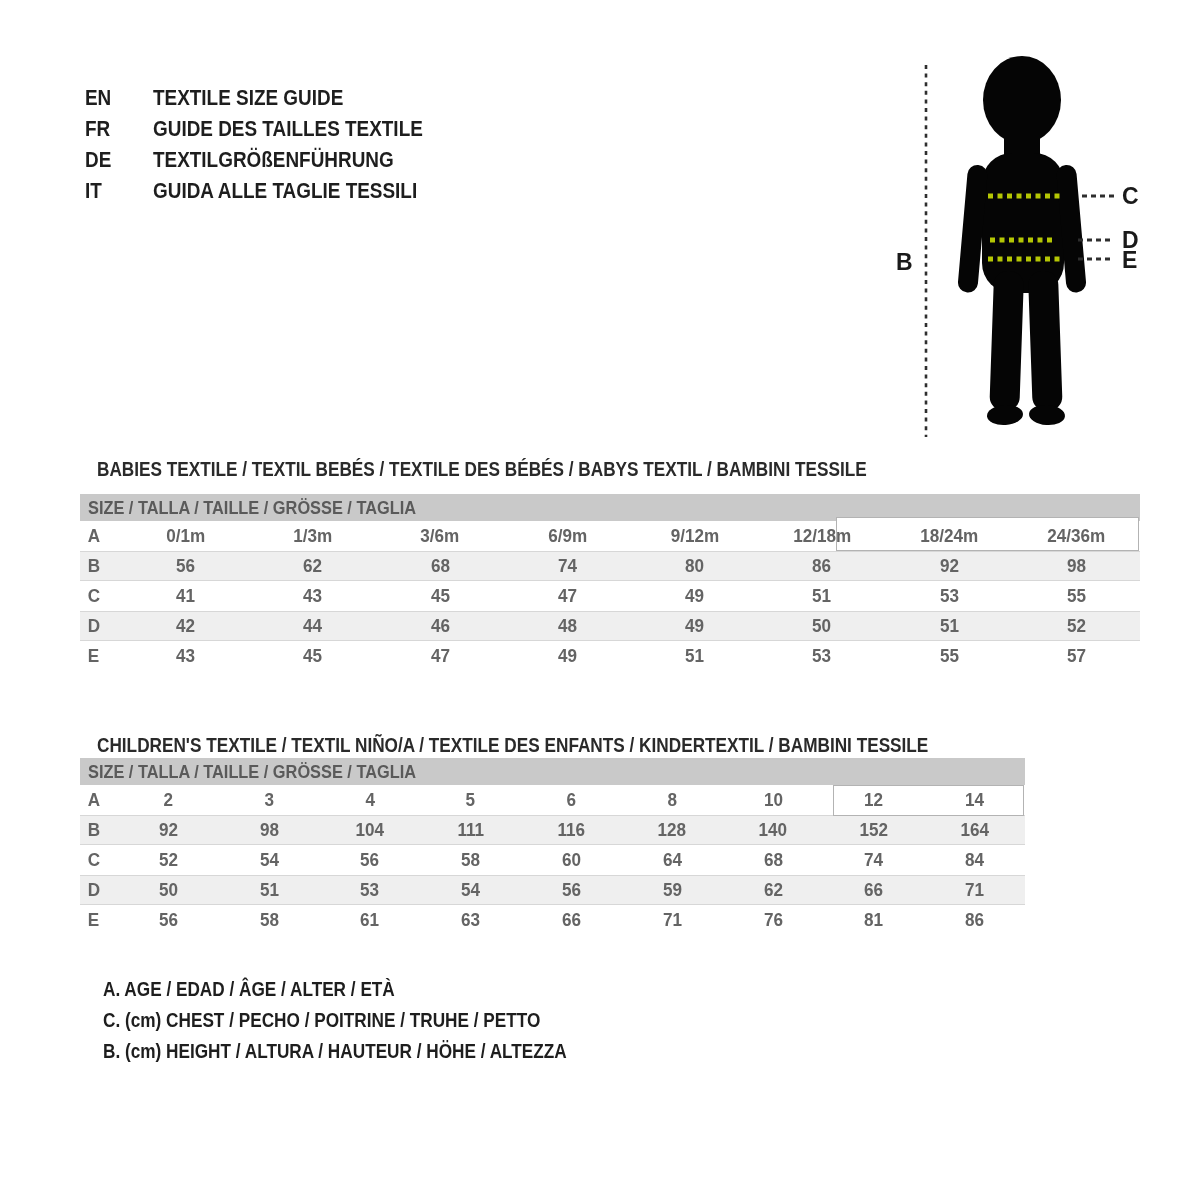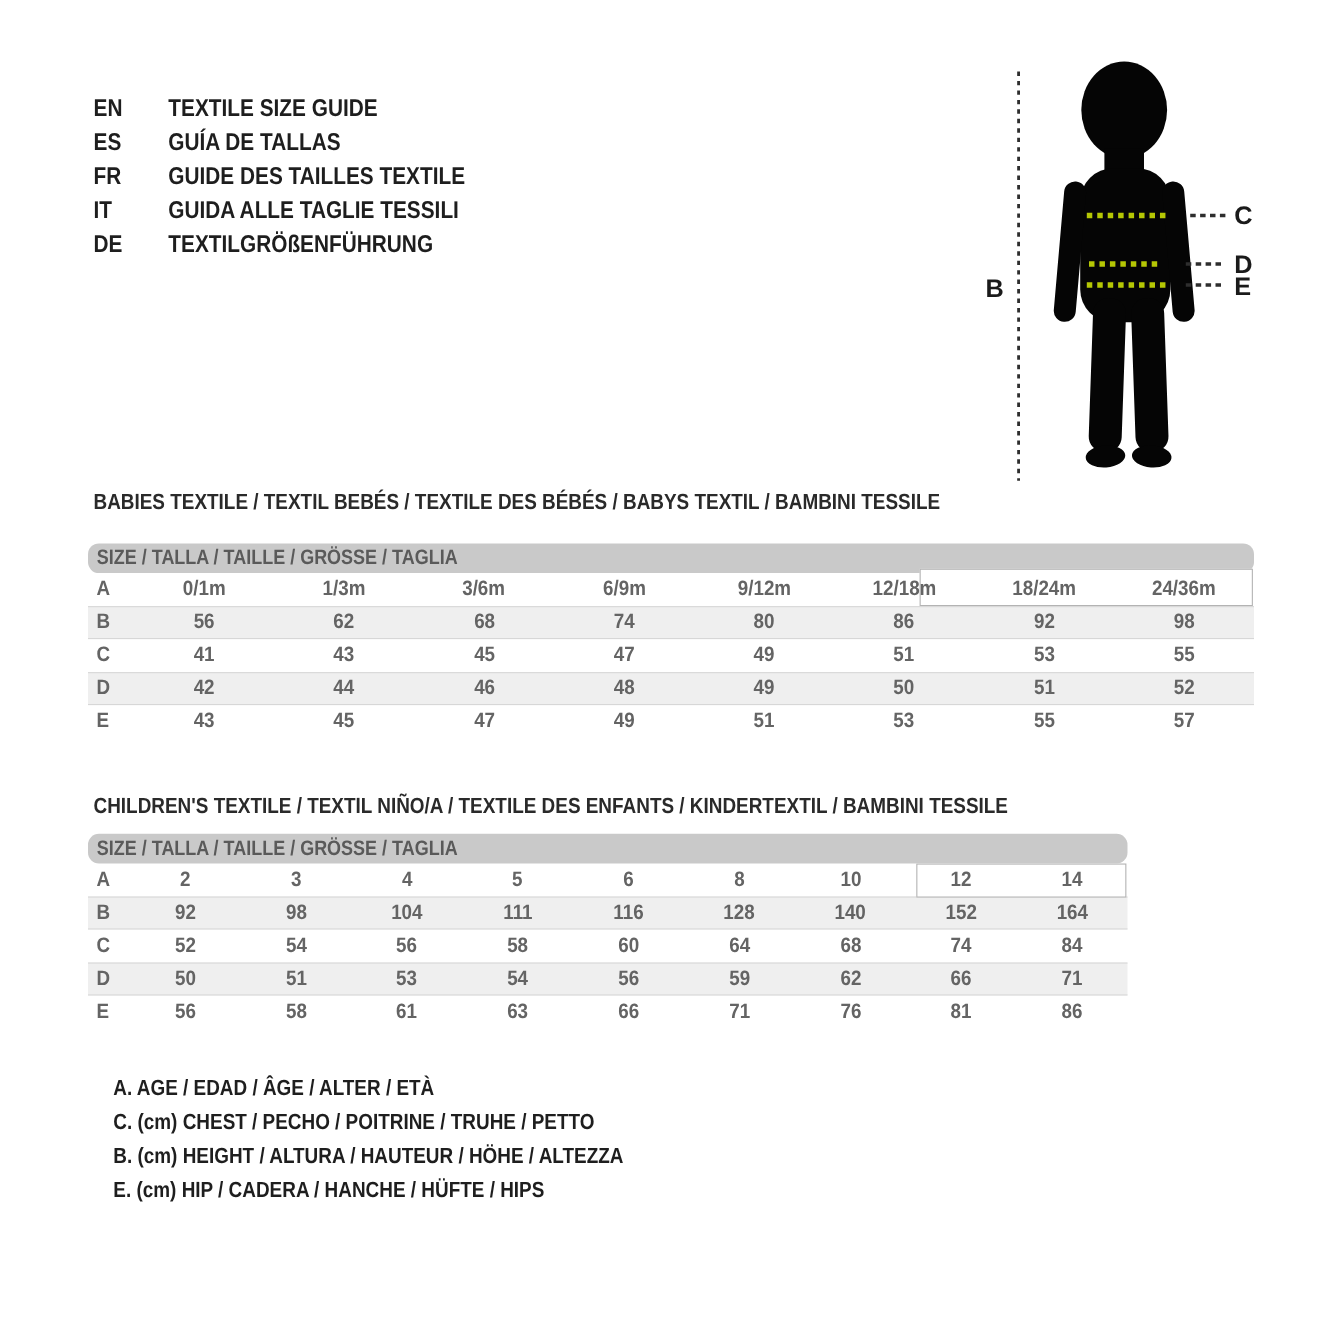--- a/index.html
+++ b/index.html
@@ -14,31 +14,31 @@
   
   .lang-list { position:absolute; left:85px; top:82px; }
   .lang-row  { display:flex; height:31px; align-items:center; }
   .lang-row span { font-size:22px; font-weight:bold; color:var(--body-text,#1e1e1e); }
   .lang-code { width:68px; flex:0 0 68px; }
 
   
   .figure-svg { position:absolute; left:888px; top:53px; }
 
   
-  .sec-heading { position:absolute; left:85px; margin:0; font-size:20px; font-weight:bold; color:var(--heading-text,#2a2a2a); }
+  .sec-heading { position:absolute; left:85px; margin:12px; font-size:20px; font-weight:bold; color:var(--heading-text,#2a2a2a); }
   .babies-heading   { top:446px; }
   .children-heading { top:722px;text-align:center; }
 
   
   .size-table { position:absolute; left:80px; background:#fff; }
   .babies-table   { top:494px; width:1060px; }
   .children-table { top:758px; width:945px;  }
   .thead {
     height:27px; background:var(--bar,#c9c9c9); display:flex; align-items:center;
-    padding-left:8px; box-sizing:border-box; font-size:19px; font-weight:bold; color:#5a5a5a;border-radius:10px;
+    padding-left:8px; box-sizing:border-box; font-size:19px; font-weight:bold; color:#5a5a5a;
   }
   .trow { display:flex; height:30px; align-items:center; box-sizing:border-box; }
   .trow.stripe { background:var(--stripe,#efefef); border-top:1px solid #d7d7d7; border-bottom:1px solid #d7d7d7; }
   .tcell { flex:1; text-align:center; font-size:19px; font-weight:bold; color:var(--table-text,#646464); }
   .tcell.rlabel { flex:0 0 42px; text-align:left; padding-left:7px; box-sizing:border-box; }
   .children-table .tcell.rlabel { flex-basis:38px; }
   .hl { position:absolute; background:#fff; border:1px solid var(--hl-border,#b3b3b3); z-index:2; box-sizing:border-box; }
   .babies-table .hl   { left:756px; top:23px; width:303px; height:34px; }
   .children-table .hl { left:753px; top:27px; width:191px; height:31px; }
 
@@ -50,34 +50,30 @@
 <body>
 
 <div class="page" style="--bar: #c9c9c9; --stripe: #efefef; --table-text: #646464; --heading-text: #2a2a2a; --body-text: #1e1e1e; --hl-border: #b3b3b3;">
 
   <section class="lang-list">
       <div class="lang-row">
         <span class="lang-code"><span class="cx">EN</span></span>
         <span class="lang-title"><span class="cx">TEXTILE SIZE GUIDE</span></span>
       </div>
       <div class="lang-row">
-        <span class="lang-code"><span class="cx">ES</span></span>
-        <span class="lang-title"><span class="cx">GUÍA DE TALLAS</span></span>
-      </div>
-      <div class="lang-row">
         <span class="lang-code"><span class="cx">FR</span></span>
         <span class="lang-title"><span class="cx">GUIDE DES TAILLES TEXTILE</span></span>
       </div>
       <div class="lang-row">
+        <span class="lang-code"><span class="cx">DE</span></span>
+        <span class="lang-title"><span class="cx">TEXTILGRÖßENFÜHRUNG</span></span>
+      </div>
+      <div class="lang-row">
         <span class="lang-code"><span class="cx">IT</span></span>
         <span class="lang-title"><span class="cx">GUIDA ALLE TAGLIE TESSILI</span></span>
-      </div>
-      <div class="lang-row">
-        <span class="lang-code"><span class="cx">DE</span></span>
-        <span class="lang-title"><span class="cx">TEXTILGRÖßENFÜHRUNG</span></span>
       </div>
     </section>
 
   <svg class="figure-svg" width="252" height="390" viewBox="0 0 252 390">
 
     <line x1="38" y1="12" x2="38" y2="384" stroke-width="2.6" stroke-dasharray="4 4.6" stroke="#2e2e2e"></line>
 
     <g fill="#050505">
       <ellipse cx="134" cy="47" rx="39" ry="44"></ellipse>
       <rect x="116" y="82" width="36" height="32"></rect>
@@ -247,18 +243,15 @@
   <section class="legend">
       <div class="legend-row">
         <span class="cx">A. AGE / EDAD / ÂGE / ALTER / ETÀ</span>
       </div>
       <div class="legend-row">
         <span class="cx">C. (cm) CHEST / PECHO / POITRINE / TRUHE / PETTO</span>
       </div>
       <div class="legend-row">
         <span class="cx">B. (cm) HEIGHT / ALTURA / HAUTEUR / HÖHE / ALTEZZA</span>
       </div>
-      <div class="legend-row">
-        <span class="cx">E. (cm) HIP / CADERA / HANCHE / HÜFTE / HIPS</span>
-      </div>
     </section>
 
 </div>
 
 </body></html>

